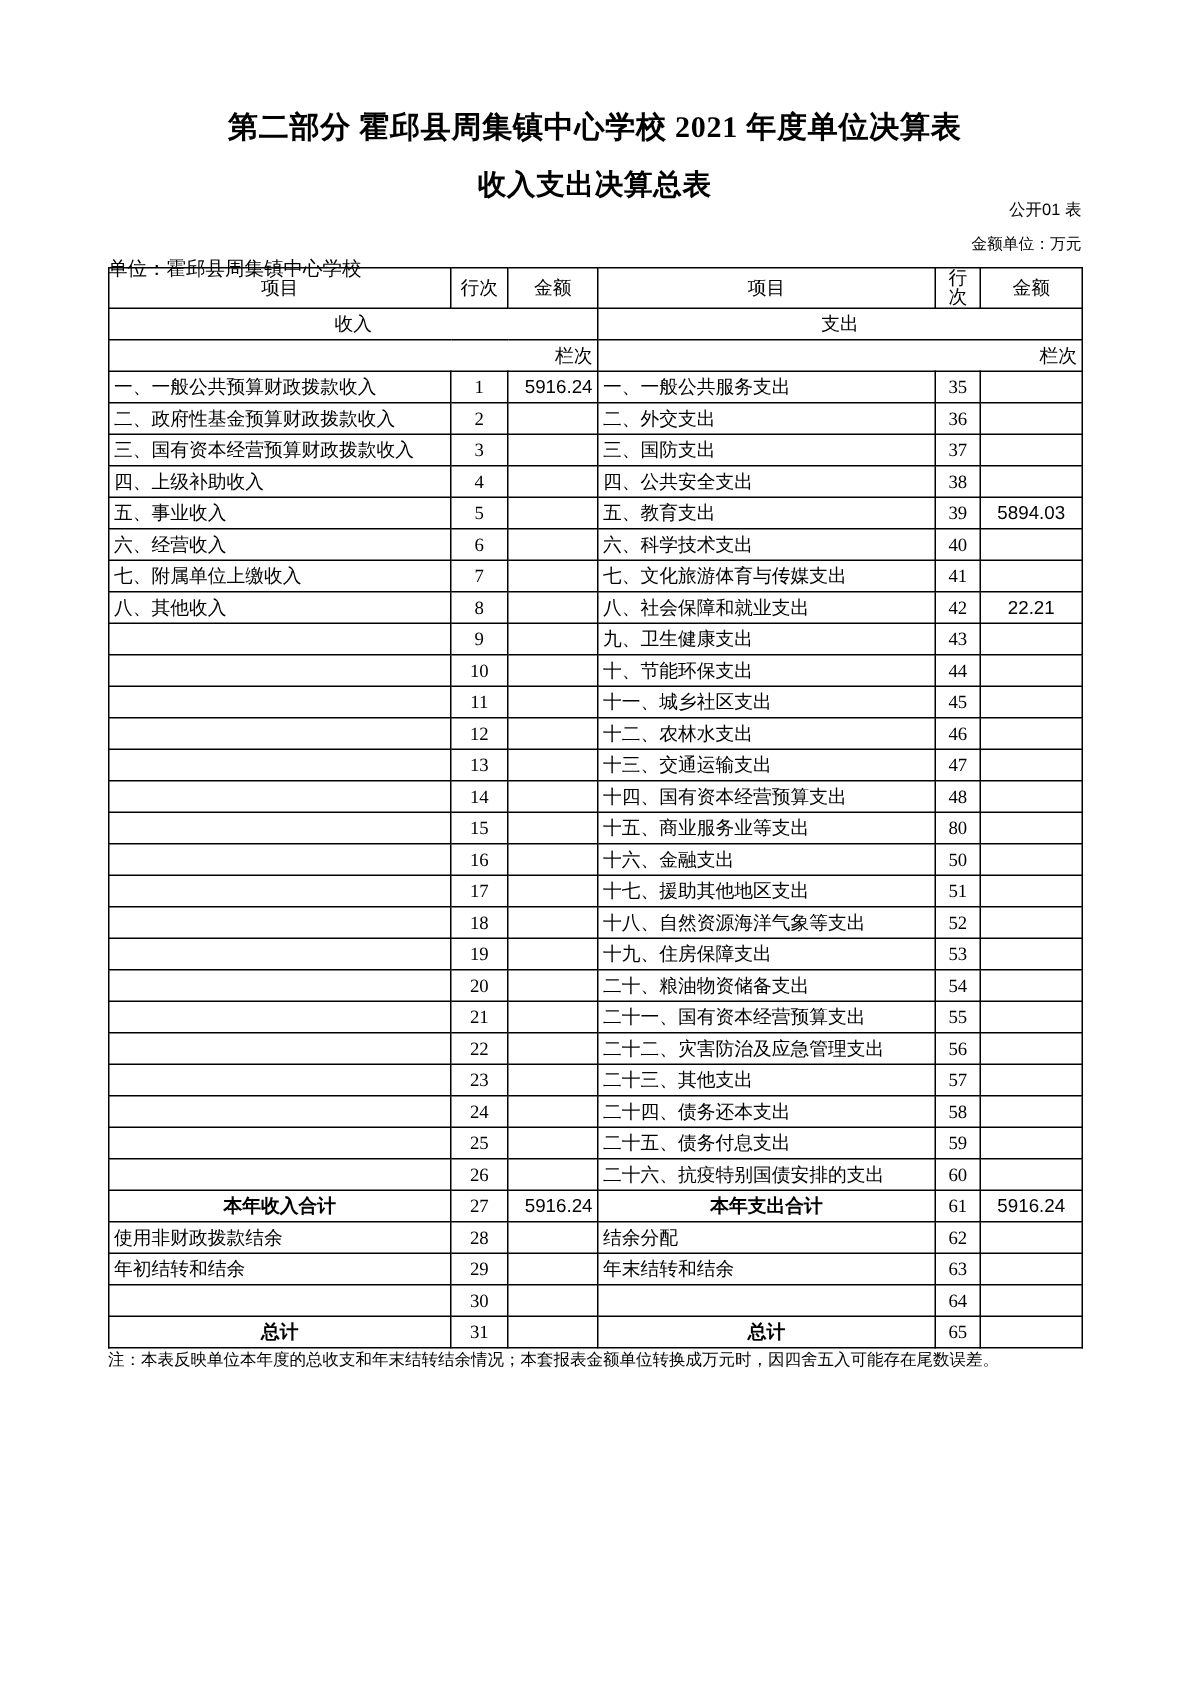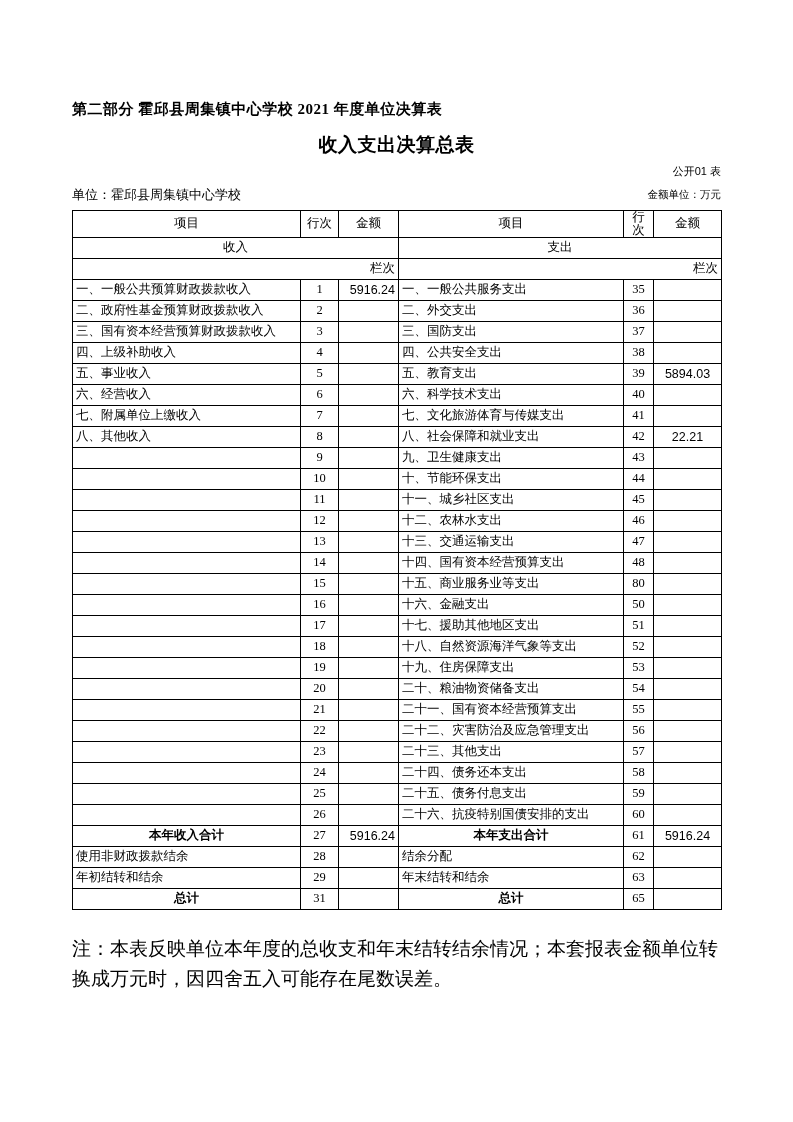--- a/index.html
+++ b/index.html
@@ -16,53 +16,53 @@
     overflow: hidden;
   }
   .page {
     position: relative;
     width: 793px;
     height: 1122px;
     box-sizing: border-box;
     padding: 0 72px;
   }
   .title-main {
-    margin-top: 100px;
-    font-size: 15px;
+    margin-top: 72px;
+    text-align: center;
+    font-size: 20px;
     font-weight: bold;
     letter-spacing: 0.5px;
     line-height: 1.3;
   }
   .title-sub {
     margin-top: 12px;
     text-align: center;
     font-size: 19px;
     font-weight: bold;
     letter-spacing: 0.5px;
   }
   .meta-row {
     position: relative;
     height: 18px;
-    margin-top: 10px;
   }
   .meta-right-1 {
     position: absolute;
     right: 0;
     top: -4px;
     font-size: 11px;
     font-family: "Liberation Sans", sans-serif;
   }
   .meta-row2 {
     position: relative;
     height: 20px;
   }
   .unit-left {
     position: absolute;
     left: 0;
-    top: 0;
+    top: 16px;
     font-size: 13px;
   }
   .meta-right-2 {
     position: absolute;
     right: 0;
     top: 2px;
     font-size: 10.5px;
     font-family: "Liberation Sans", sans-serif;
   }
   table.decl {
@@ -93,22 +93,22 @@
   .hd-cell {
     text-align: center;
     font-size: 13.5px;
   }
   .hd-lan {
     text-align: right;
     font-size: 13px;
   }
   .bold-center { font-weight: bold; text-align: center; }
   .note {
-    margin-top: 24px;
-    font-size: 19px;
+    margin-top: 0;
+    font-size: 11px;
     line-height: 1.6;
     width: 650px;
     text-indent: 0;
   }
   .two-line-hd {
     line-height: 1.05;
     font-size: 12px;
   }
 </style>
 </head>
@@ -380,20 +380,28 @@
         </tr>
         <tr>
           <td class="">年初结转和结余</td>
           <td class="c-line">29</td>
           <td class="c-amt"></td>
           <td class="">年末结转和结余</td>
           <td class="c-line2">63</td>
           <td class="c-amt2"></td>
         </tr>
         <tr>
+          <td class=""></td>
+          <td class="c-line">30</td>
+          <td class="c-amt"></td>
+          <td class=""></td>
+          <td class="c-line2">64</td>
+          <td class="c-amt2"></td>
+        </tr>
+        <tr>
           <td class=" bold-center">总计</td>
           <td class="c-line">31</td>
           <td class="c-amt"></td>
           <td class=" bold-center">总计</td>
           <td class="c-line2">65</td>
           <td class="c-amt2"></td>
         </tr>
       </tbody>
   </table>
 

